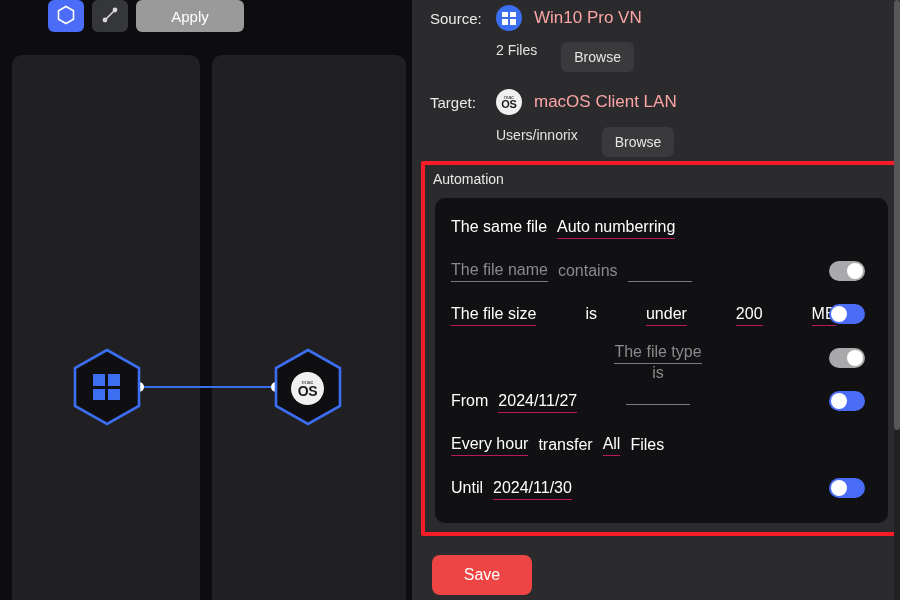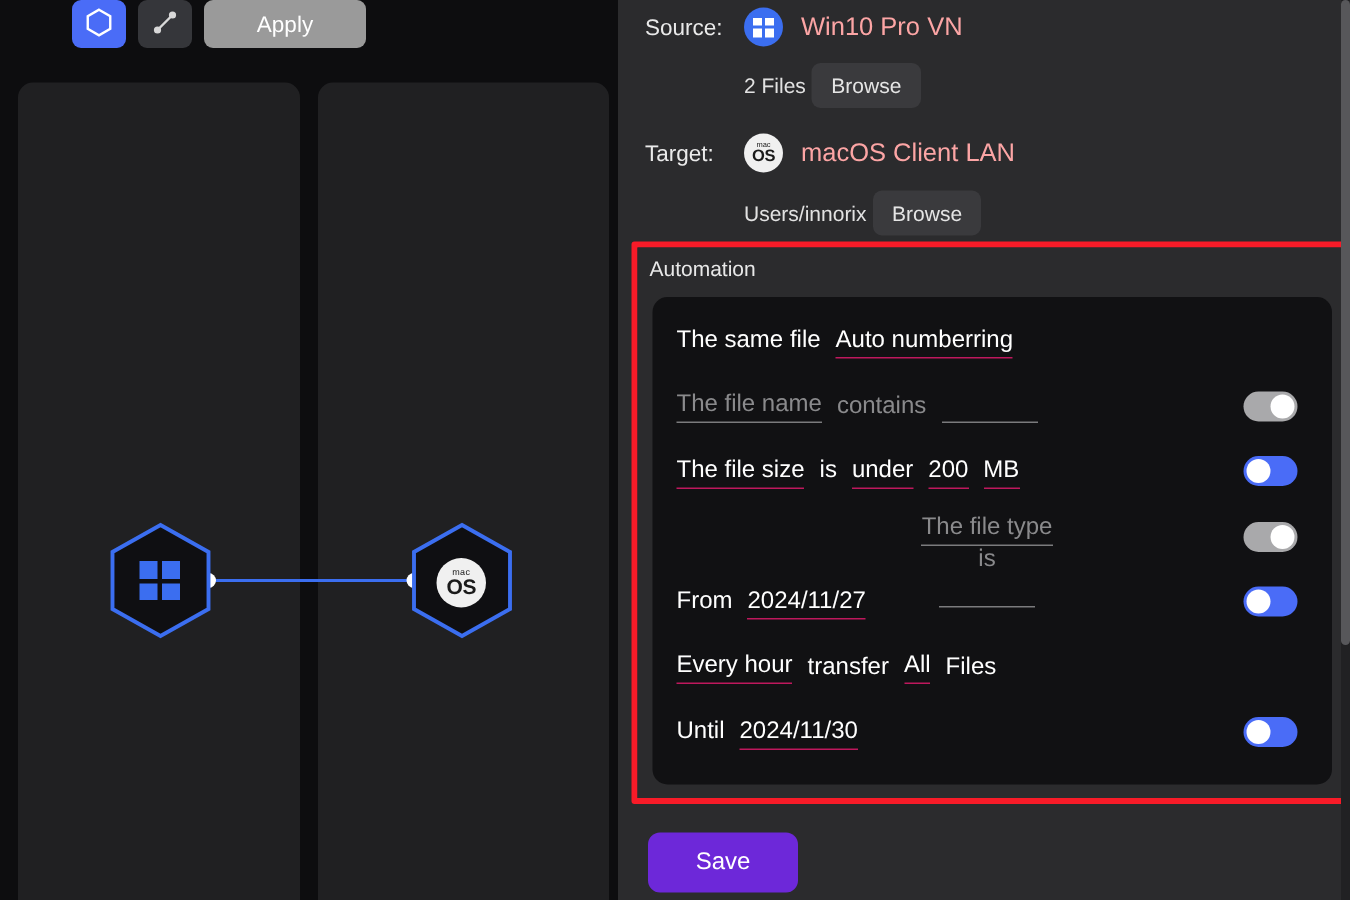--- a/index.html
+++ b/index.html
@@ -109,21 +109,21 @@
   .ep-mac {
     width: 26px; height: 26px; border-radius: 50%;
     background: #f0f0f0; color: #1b1b1b;
     display: flex; flex-direction: column;
     align-items: center; justify-content: center; line-height: 1;
   }
   .ep-mac .mac-top { font-size: 5px; margin-bottom: -1px; }
   .ep-mac .mac-os  { font-size: 11px; font-weight: bold; letter-spacing: -.3px; }
   .ep-name { color: #fca5a5; font-size: 17px; }
 
-  .sub-row { display: flex; align-items: center; gap: 4px; }
+  .sub-row { display: flex; gap: 24px; }
   #source-sub { position: absolute; left: 84px; top: 42px; }
   #target-sub { position: absolute; left: 84px; top: 127px; }
   .sub-text { color: #e2e2e2; font-size: 14px; }
   .browse-btn {
     background: #3a3a3d; color: #e5e5e5; border: none; cursor: pointer;
     border-radius: 6px; padding: 7px 13px; font-size: 14px;
     font-family: "Liberation Sans", sans-serif;
   }
 
   
@@ -170,21 +170,21 @@
     border-radius: 50%; background: #ffffff;
   }
   .toggle.on  { background: #4a6cf7; }
   .toggle.on  .knob { left: 2px; }
   .toggle.off { background: #a9a9ab; }
   .toggle.off .knob { right: 2px; }
 
   #save-button {
     position: absolute; left: 20px; top: 555px;
     width: 100px; height: 40px; border-radius: 8px;
-    background: #6d28d9; color: #ffffff; border: none; cursor: pointer;
+    background: #ef4444; color: #ffffff; border: none; cursor: pointer;
     font-size: 16px; font-family: "Liberation Sans", sans-serif;
   }
   #scrollbar-track {
     position: absolute; right: 0; top: 0; width: 6px; height: 600px;
     background: #212123;
   }
   #scrollbar-thumb {
     position: absolute; right: 0; top: 0; width: 6px; height: 430px;
     background: #57575a; border-radius: 3px;
   }
@@ -288,21 +288,21 @@
             <span class="seg ul">Auto numberring</span>
           </div>
           <div class="rule-row" style="top: 57.5px;">
             <span class="seg dim ul">The file name</span>
             <span class="seg dim">contains</span>
             <span class="seg dim ul blank">&nbsp;</span>
             <div class="toggle off">
               <div class="knob"></div>
             </div>
           </div>
-          <div class="rule-row" style="top: 101px;">
+          <div class="rule-row" style="top: 101px; gap: 39px;">
             <span class="seg ul">The file size</span>
             <span class="seg">is</span>
             <span class="seg ul">under</span>
             <span class="seg ul">200</span>
             <span class="seg ul">MB</span>
             <div class="toggle on">
               <div class="knob"></div>
             </div>
           </div>
           <div class="rule-row" style="top: 144.5px; flex-direction: column;">

